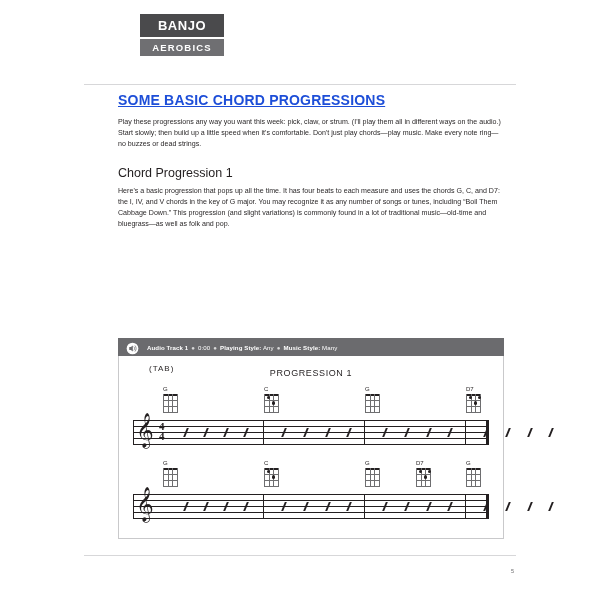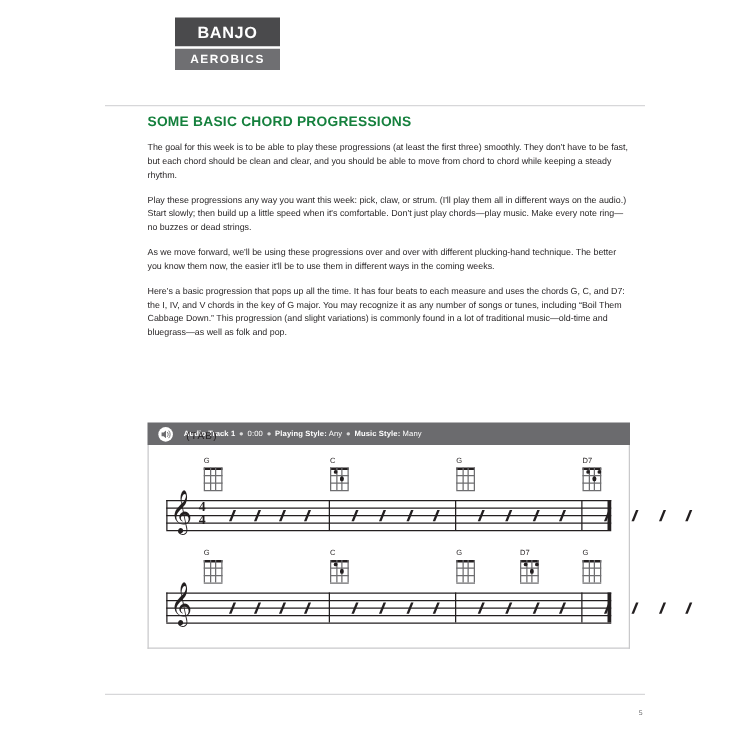--- a/index.html
+++ b/index.html
@@ -80,25 +80,26 @@
     border-top: 1px solid #d7d7d9;
   }
   
   .content {
     position: absolute;
     left: 118px;
     right: 96px;
     top: 92px;
   }
   h2.section-title {
-    font-size: 11px;
+    font-size: 14px;
     font-weight: bold;
     letter-spacing: 0.2px;
     margin: 0 0 9px 0;
-    color: #15803d;
+    color: #1d4ed8;
+    text-decoration: underline;
   }
   p.body {
     font-size: 7.1px;
     line-height: 11px;
     margin: 0 0 9px 0;
     text-align: left;
     color: #2b2829;
   }
   h3.sub-title {
     font-size: 12.5px;
@@ -274,24 +275,23 @@
     <div class="brand">
       <div class="brand-line brand-banjo">BANJO</div>
       <div class="brand-line brand-aerobics">AEROBICS</div>
     </div>
   </div>
 
   <div class="rule-top"></div>
 
   <div class="content">
     <h2 class="section-title">SOME BASIC CHORD PROGRESSIONS</h2>
-    <p class="body">The goal for this week is to be able to play these progressions (at least the first three) smoothly. They don't have to be fast, but each chord should be clean and clear, and you should be able to move from chord to chord while keeping a steady rhythm.</p>
     <p class="body">Play these progressions any way you want this week: pick, claw, or strum. (I'll play them all in different ways on the audio.) Start slowly; then build up a little speed when it's comfortable. Don't just play chords—play music. Make every note ring—no buzzes or dead strings.</p>
-    <p class="body">As we move forward, we'll be using these progressions over and over with different plucking-hand technique. The better you know them now, the easier it'll be to use them in different ways in the coming weeks.</p>
-
+
+    <h3 class="sub-title">Chord Progression 1</h3>
     <p class="body">Here's a basic progression that pops up all the time. It has four beats to each measure and uses the chords G, C, and D7: the I, IV, and V chords in the key of G major. You may recognize it as any number of songs or tunes, including “Boil Them Cabbage Down.” This progression (and slight variations) is commonly found in a lot of traditional music—old-time and bluegrass—as well as folk and pop.</p>
   </div>
 
   <div class="music-block">
 
     <div class="audio-bar">
       <span class="speaker-icon">
         <svg viewBox="0 0 16 16" width="13" height="13" aria-hidden="true">
           <circle cx="8" cy="8" r="7.2" fill="#ffffff"></circle>
           <path d="M4 6.2h2l2.4-2v7.6L6 9.8H4z" fill="#6b6b6e"></path>
@@ -300,20 +300,21 @@
         </svg>
       </span>
       <span class="audio-meta">
         <span class="lbl">Audio Track 1</span><span class="sep">●</span><span>0:00</span><span class="sep">●</span><span class="lbl">Playing Style:</span>
         <span>Any</span><span class="sep">●</span><span class="lbl">Music Style:</span>
         <span>Many</span>
       </span>
     </div>
 
     <div class="score">
+      <div class="score-title">PROGRESSION 1</div>
 
       <div class="stave-wrap">
         <div class="chord-row">
           <div class="tab-bracket">(TAB)</div>
 
           <div class="chord" style="left:30px">
             <div class="chord-name">G</div>
             <div class="chord-grid">
               <div class="nut"></div>
               <div class="vline" style="left:0"></div>

